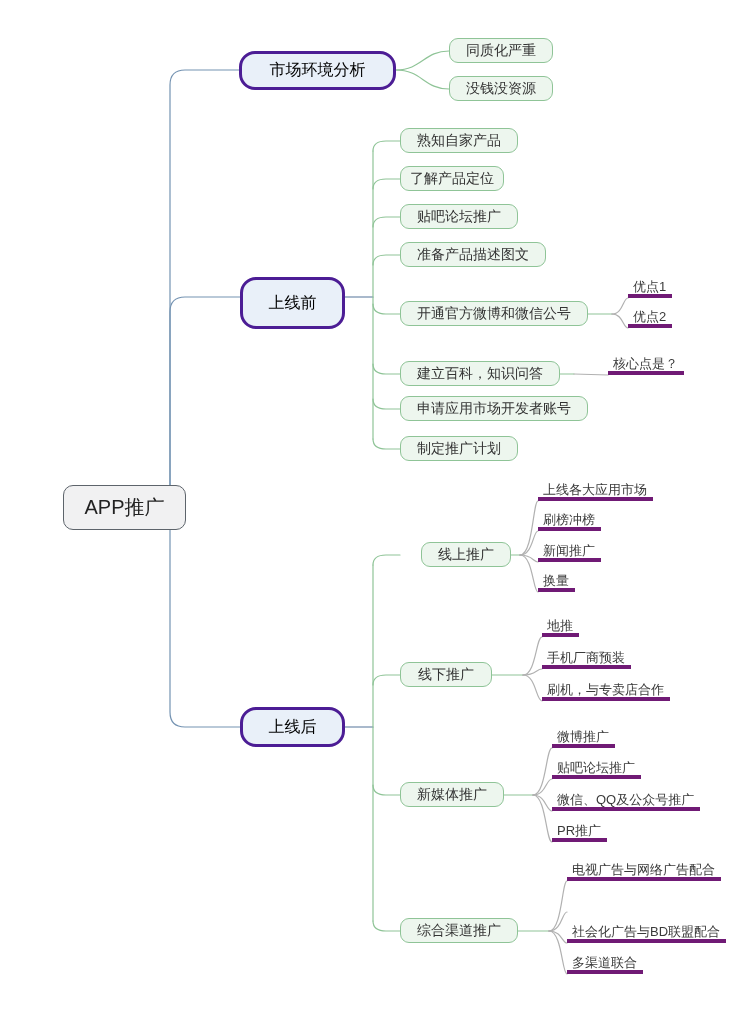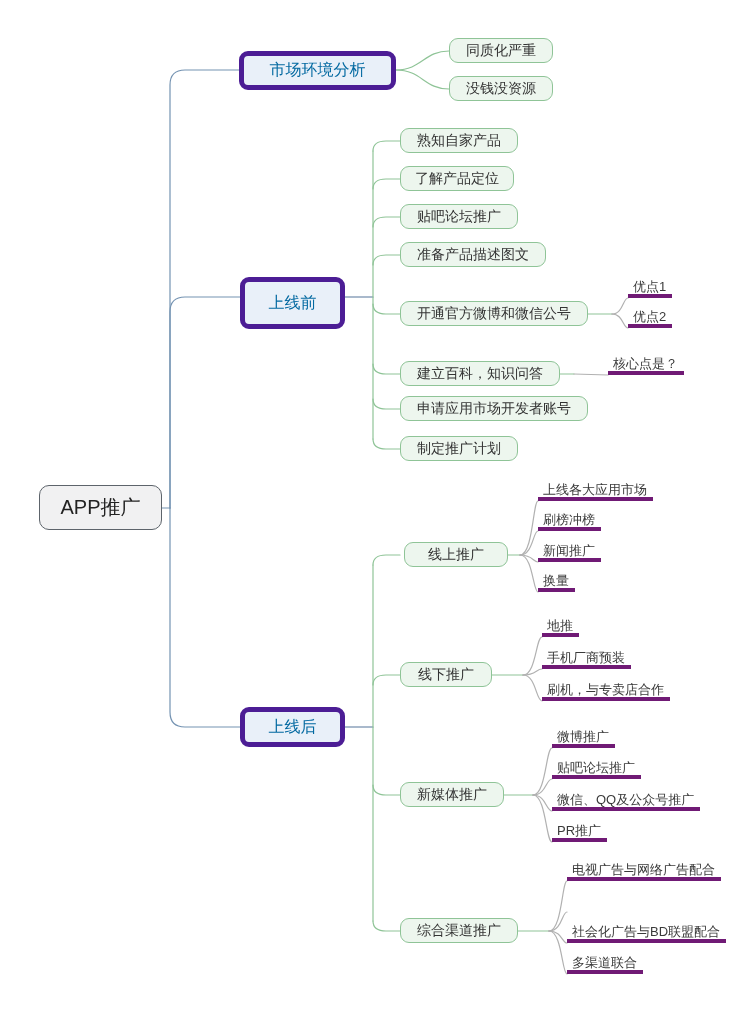--- a/index.html
+++ b/index.html
@@ -7,23 +7,23 @@
   #canvas{position:relative;width:753px;height:1015px;background:#ffffff;overflow:hidden;}
   #wires{position:absolute;left:0;top:0;width:753px;height:1015px;}
   #wires path{fill:none;stroke-width:1.2px;stroke-linecap:round;}
   .s-blue{stroke:#7493b2;}
   .s-dark{stroke:#55749a;}
   .s-green{stroke:#8fc497;}
   .s-gray{stroke:#b1b1b1;}
   .node{position:absolute;display:flex;align-items:center;justify-content:center;
         box-sizing:border-box;white-space:nowrap;cursor:default;}
   .root{background:#f1f1f2;border:1px solid #5d646b;border-radius:10px;
-        font-size:20px;color:#222;}
-  .bnode{background:#e9f0f9;border:5px solid #4c1d95;border-radius:9px;
-        font-size:16px;color:#0369a1;}
+        font-size:20px;color:#222;margin-left:24px;}
+  .bnode{background:#e9f0f9;border:3px solid #4c1d95;border-radius:16px;
+        font-size:16px;color:#000000;}
   .gnode{background:#edf6ee;border:1px solid #8fc497;border-radius:9px;
         font-size:14px;color:#333;height:25px;}
   .leaf{position:absolute;height:21px;line-height:19px;font-size:13px;color:#3a3a3a;
         padding:0 6px 0 5px;border-bottom:4px solid #701a75;white-space:nowrap;
         box-sizing:border-box;}
 </style>
 </head>
 <body>
 
 <div id="canvas">
@@ -87,33 +87,33 @@
   <div class="node root" style="left:39px;top:485px;width:123px;height:45px">APP推广</div>
 
   <div class="node bnode" style="left:239px;top:51px;width:157px;height:39px">市场环境分析</div>
   <div class="node bnode" style="left:240px;top:277px;width:105px;height:52px">上线前</div>
   <div class="node bnode" style="left:240px;top:707px;width:105px;height:40px">上线后</div>
 
   <div class="node gnode" style="left:449px;top:38px;width:104px">同质化严重</div>
   <div class="node gnode" style="left:449px;top:76px;width:104px">没钱没资源</div>
 
   <div class="node gnode" style="left:400px;top:128px;width:118px">熟知自家产品</div>
-  <div class="node gnode" style="left:400px;top:166px;width:114px">了解产品定位</div>
+  <div class="node gnode" style="left:400px;top:166px;width:104px">了解产品定位</div>
   <div class="node gnode" style="left:400px;top:204px;width:118px">贴吧论坛推广</div>
   <div class="node gnode" style="left:400px;top:242px;width:146px">准备产品描述图文</div>
   <div class="node gnode" style="left:400px;top:301px;width:188px">开通官方微博和微信公号</div>
   <div class="node gnode" style="left:400px;top:361px;width:160px">建立百科，知识问答</div>
   <div class="node gnode" style="left:400px;top:396px;width:188px">申请应用市场开发者账号</div>
   <div class="node gnode" style="left:400px;top:436px;width:118px">制定推广计划</div>
 
   <div class="leaf" style="left:628px;top:277px">优点1</div>
   <div class="leaf" style="left:628px;top:307px">优点2</div>
   <div class="leaf" style="left:608px;top:354px">核心点是？</div>
 
-  <div class="node gnode" style="left:404px;top:542px;width:104px">线上推广</div>
+  <div class="node gnode" style="left:421px;top:542px;width:90px">线上推广</div>
   <div class="node gnode" style="left:400px;top:662px;width:92px">线下推广</div>
   <div class="node gnode" style="left:400px;top:782px;width:104px">新媒体推广</div>
   <div class="node gnode" style="left:400px;top:918px;width:118px">综合渠道推广</div>
 
   <div class="leaf" style="left:538px;top:480px">上线各大应用市场</div>
   <div class="leaf" style="left:538px;top:510px">刷榜冲榜</div>
   <div class="leaf" style="left:538px;top:541px">新闻推广</div>
   <div class="leaf" style="left:538px;top:571px">换量</div>
 
   <div class="leaf" style="left:542px;top:616px">地推</div>

